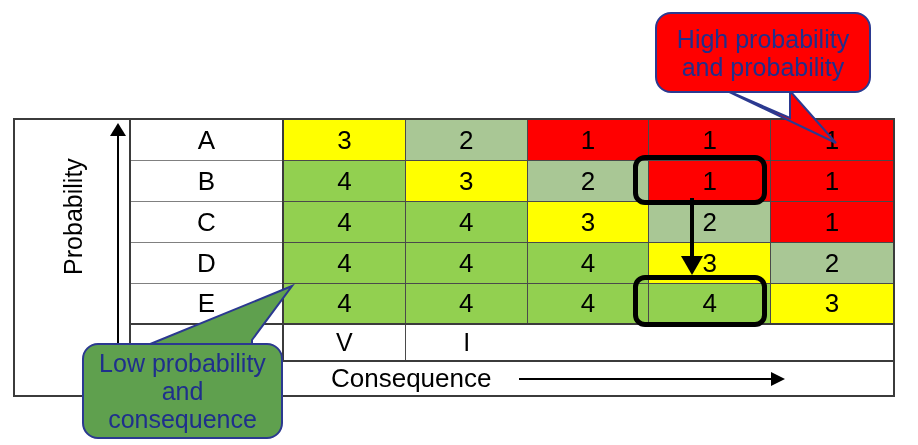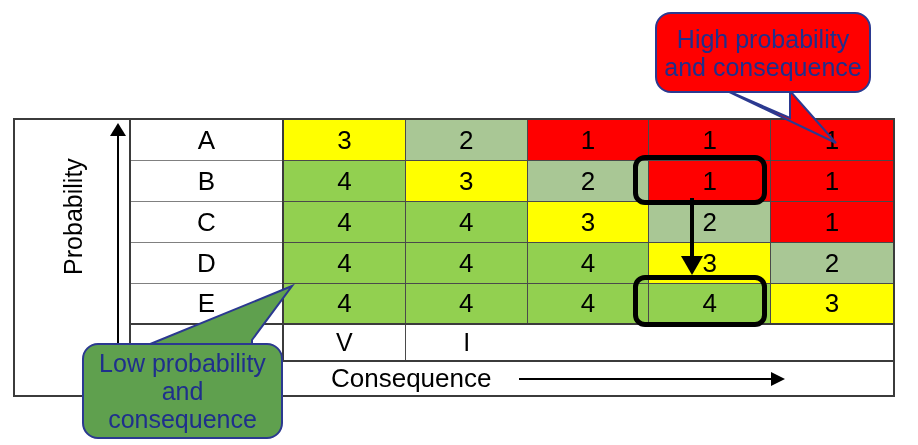--- a/index.html
+++ b/index.html
@@ -323,21 +323,21 @@
 <div class="highlight-box" id="highlight-high"></div>
 <div class="highlight-box" id="highlight-low"></div>
 <div id="transition-arrow-line"></div>
 <div id="transition-arrow-head"></div>
 
 <svg class="callout-tail-svg" width="918" height="445">
   <polygon points="721,88 836,143 790,91 790,118" fill="#FF0000" stroke="#2B3990" stroke-width="2"></polygon>
 </svg>
 <div class="callout-bubble" id="callout-high">
   <div>High probability</div>
-  <div>and consequence</div>
+  <div>and probability</div>
 </div>
 
 <svg class="callout-tail-svg" width="918" height="445">
   <polygon points="292,286 138,349 252,349 252,340" fill="#5FA04E" stroke="#2B3990" stroke-width="2"></polygon>
 </svg>
 <div class="callout-bubble" id="callout-low">
   <div>Low probability</div>
   <div>and</div>
   <div>consequence</div>
 </div>

